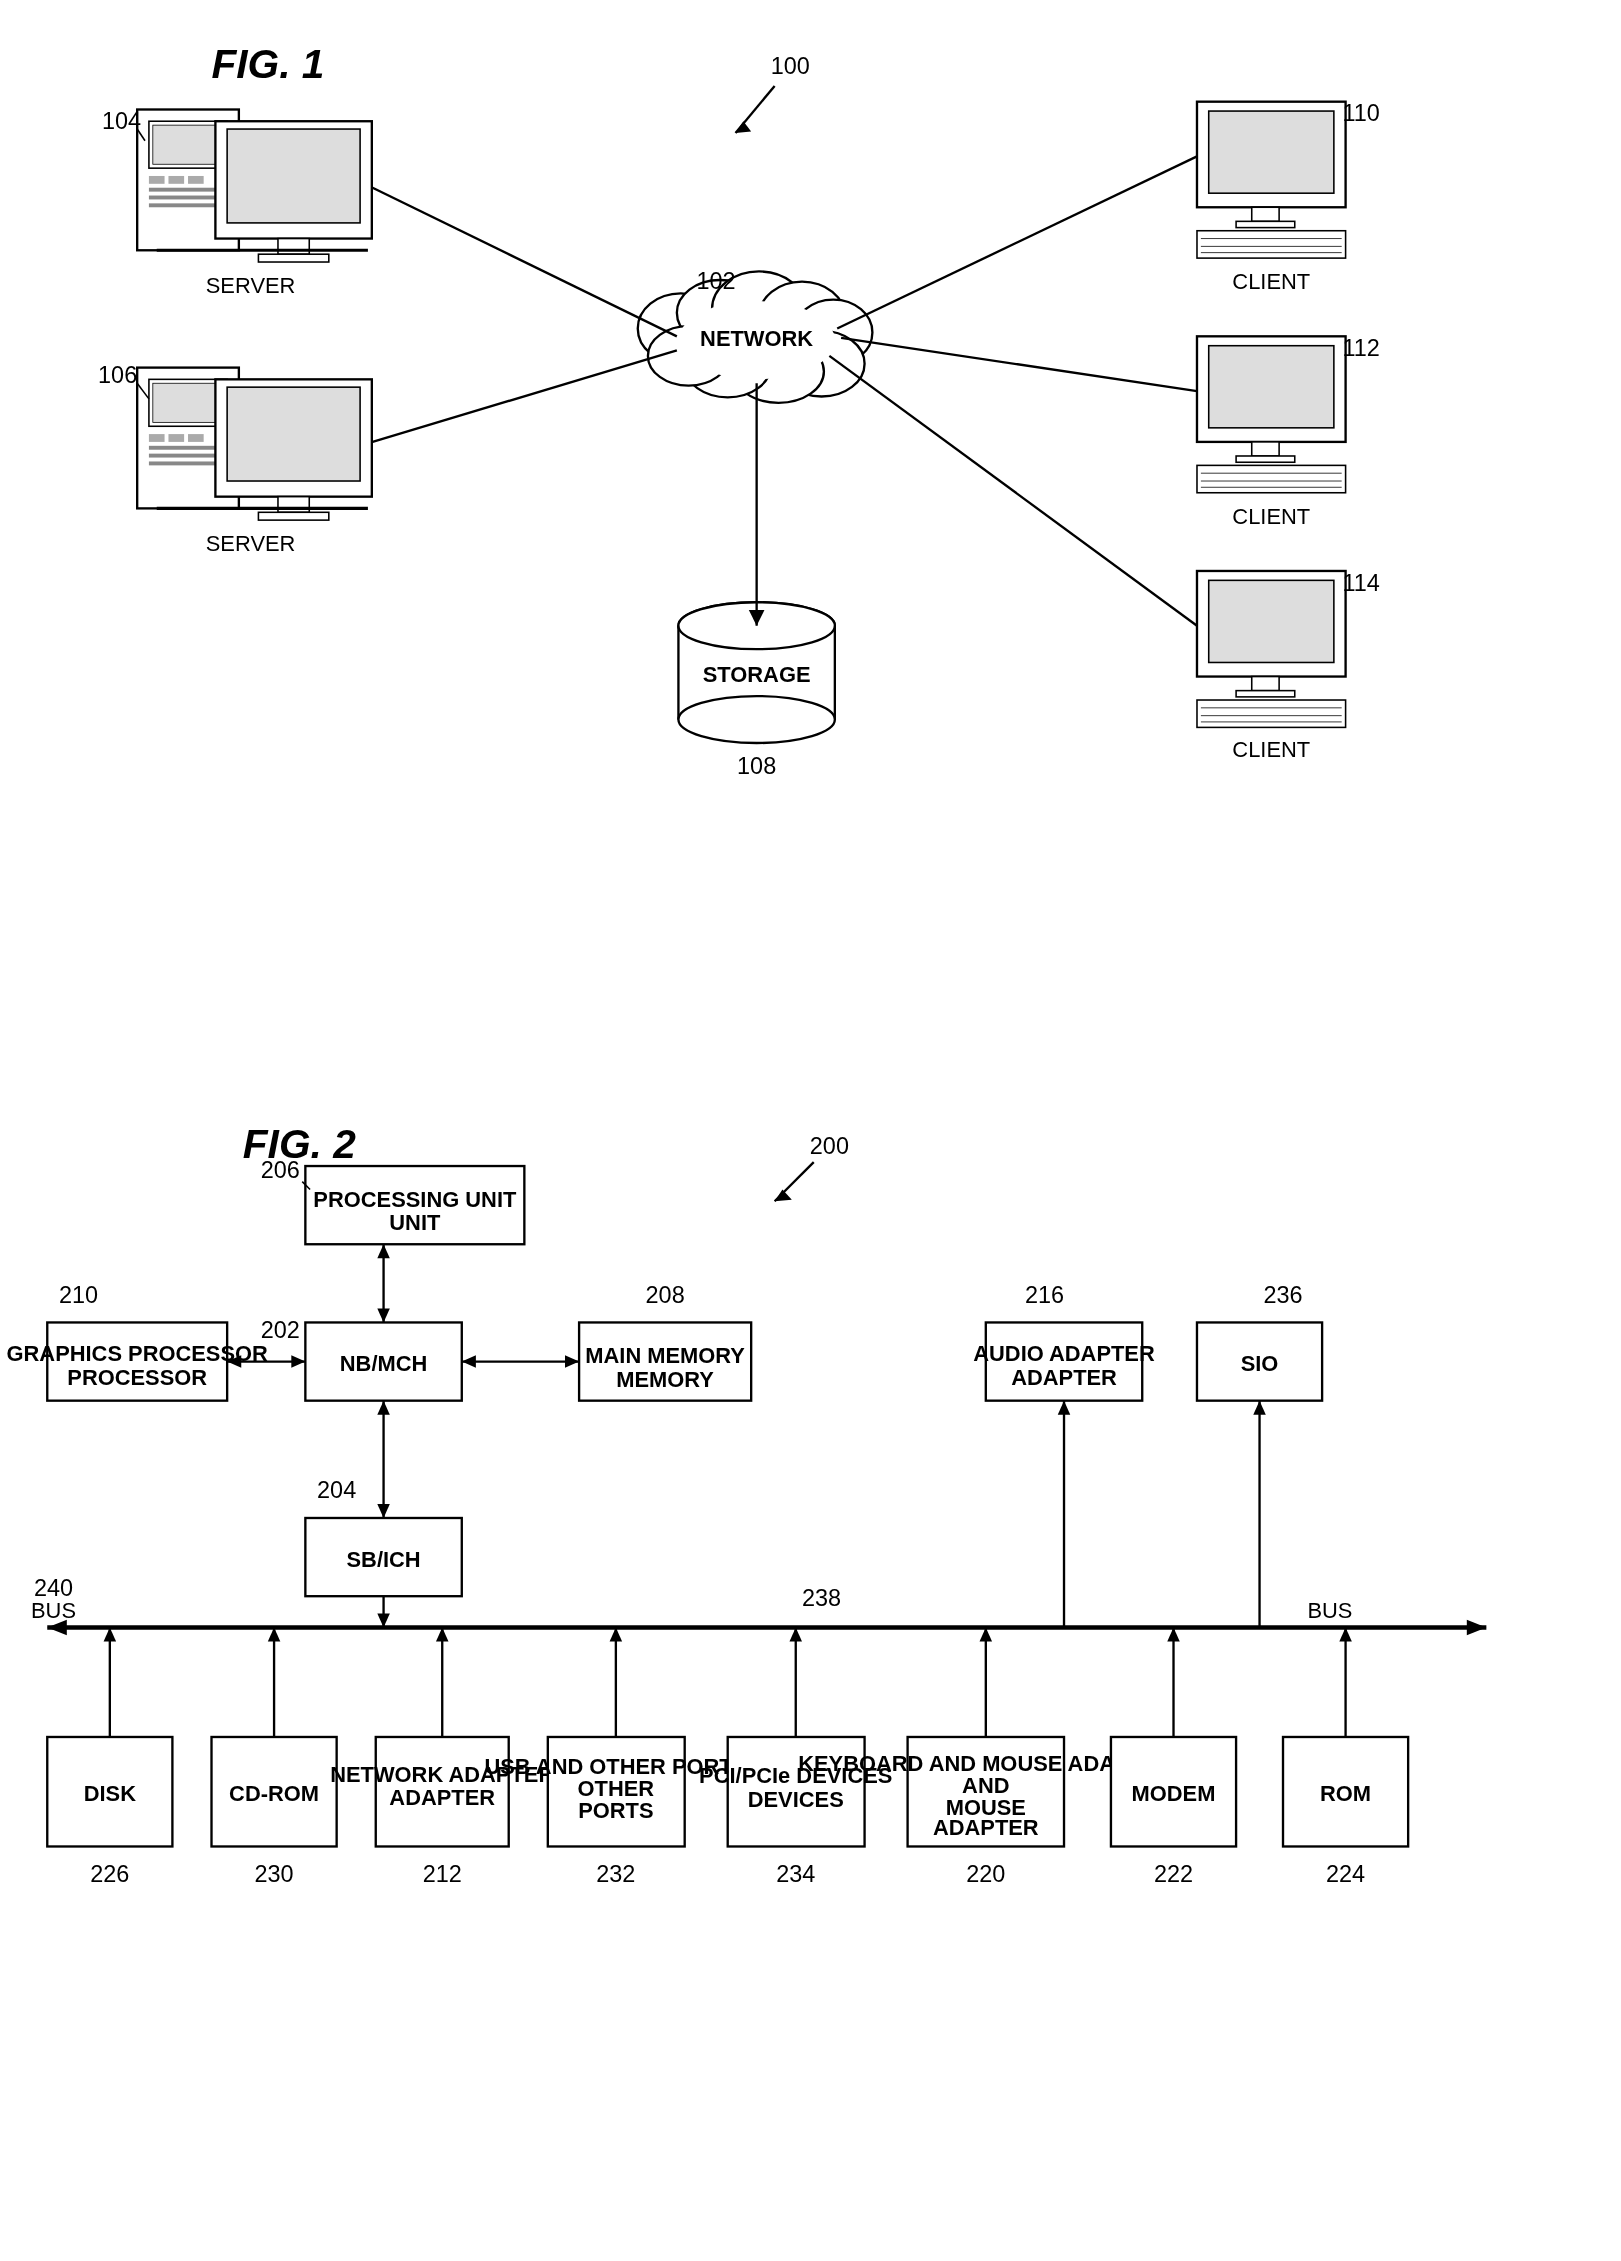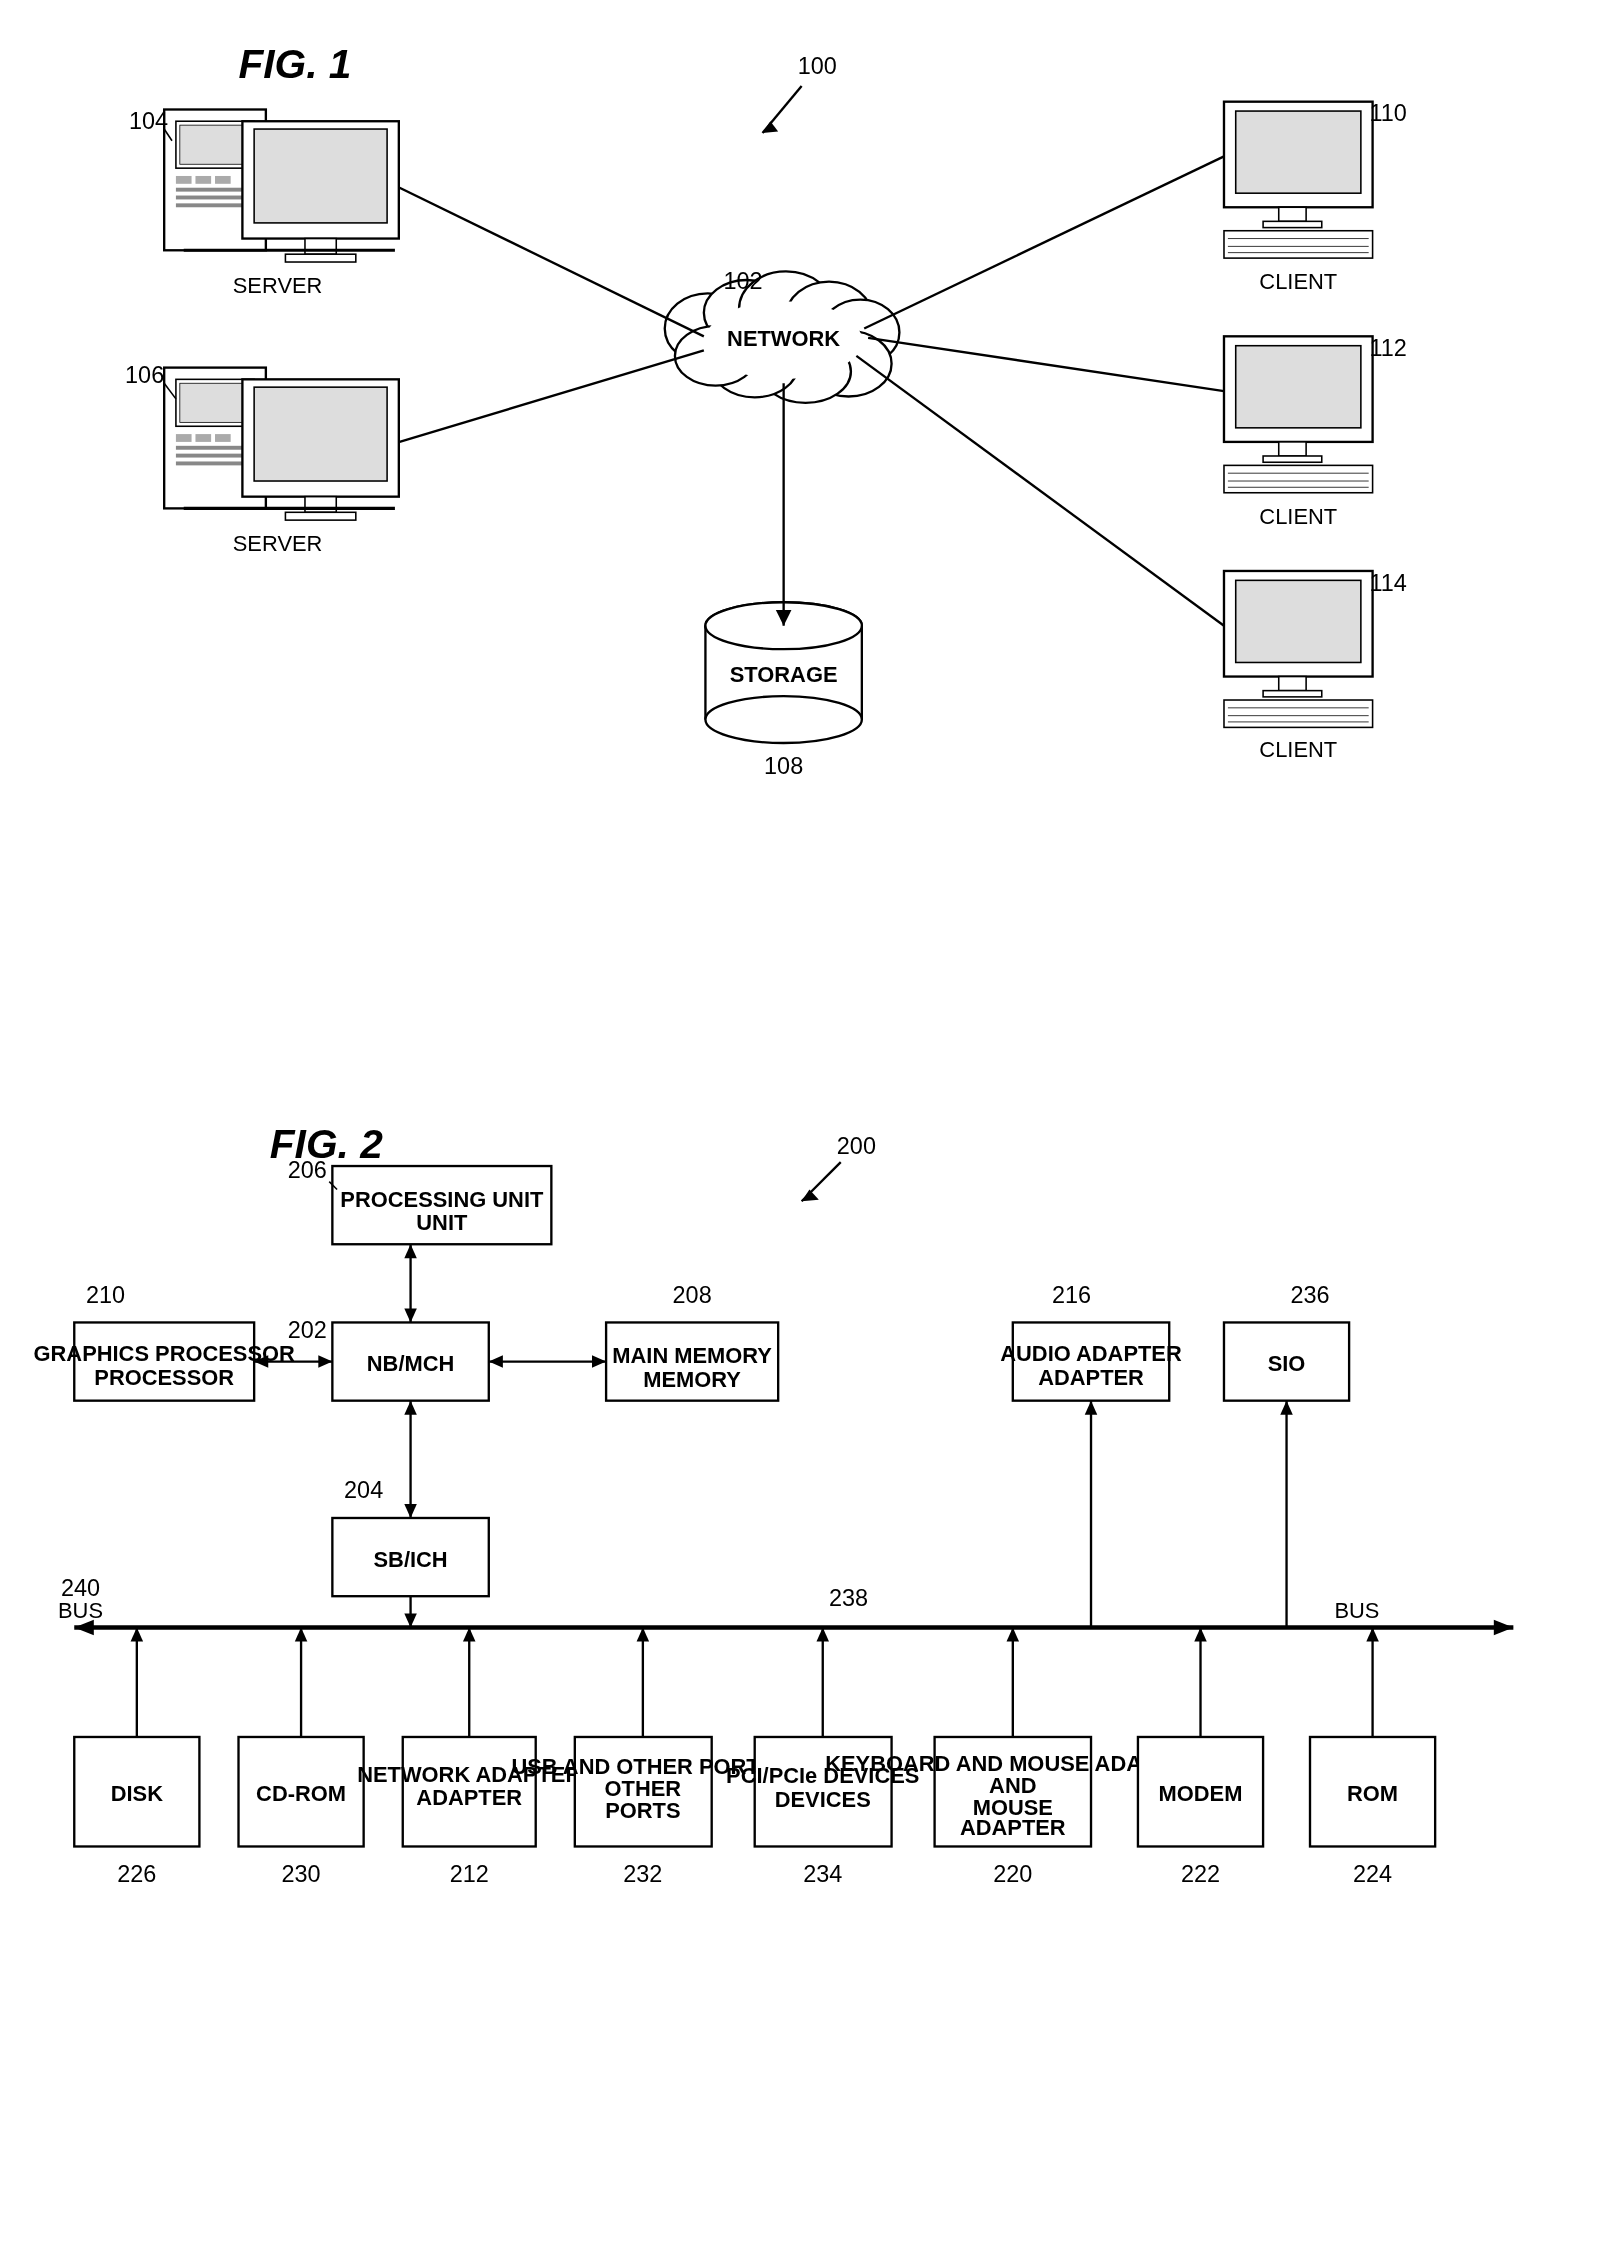--- a/index.html
+++ b/index.html
@@ -9,21 +9,20 @@
       width: 1622px;
       min-height: 2261px;
       position: relative;
       overflow: hidden;
     }
     .page {
       width: 1586px;
       min-height: 2261px;
       background: white;
       position: relative;
-      margin-left: 27px;
     }
 
     
     .diagram-svg {
       position: absolute;
     }
 
     
     .box {
       fill: white;

